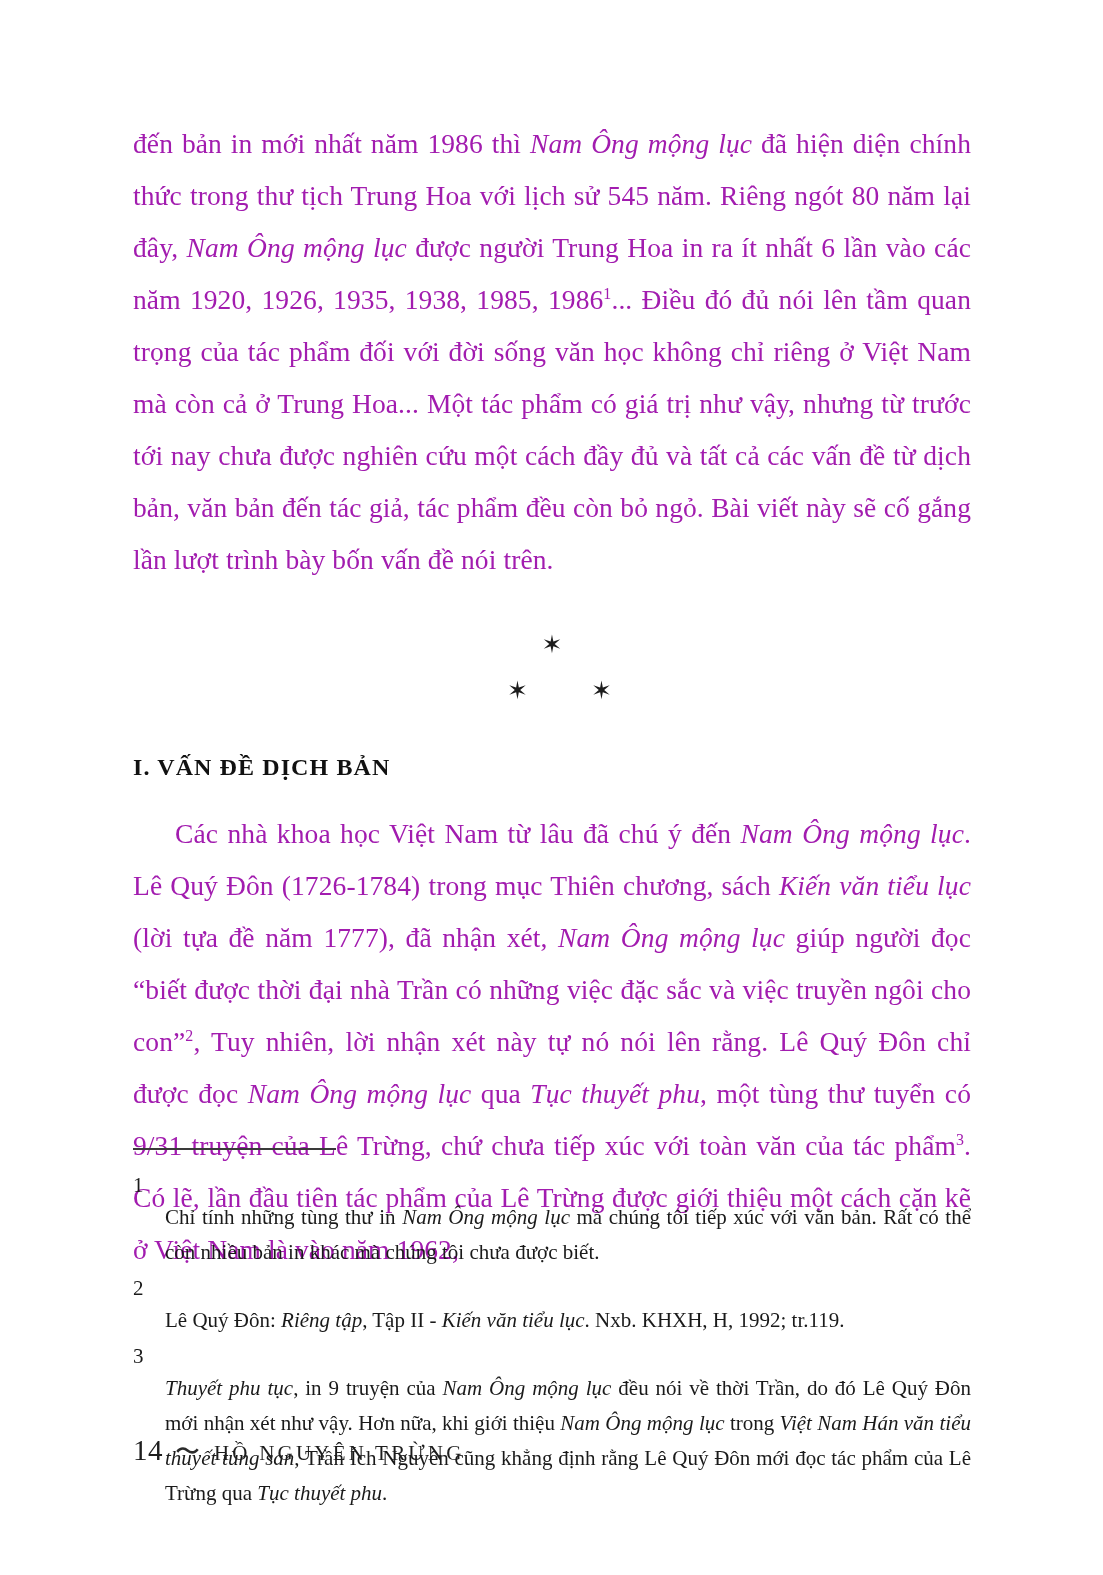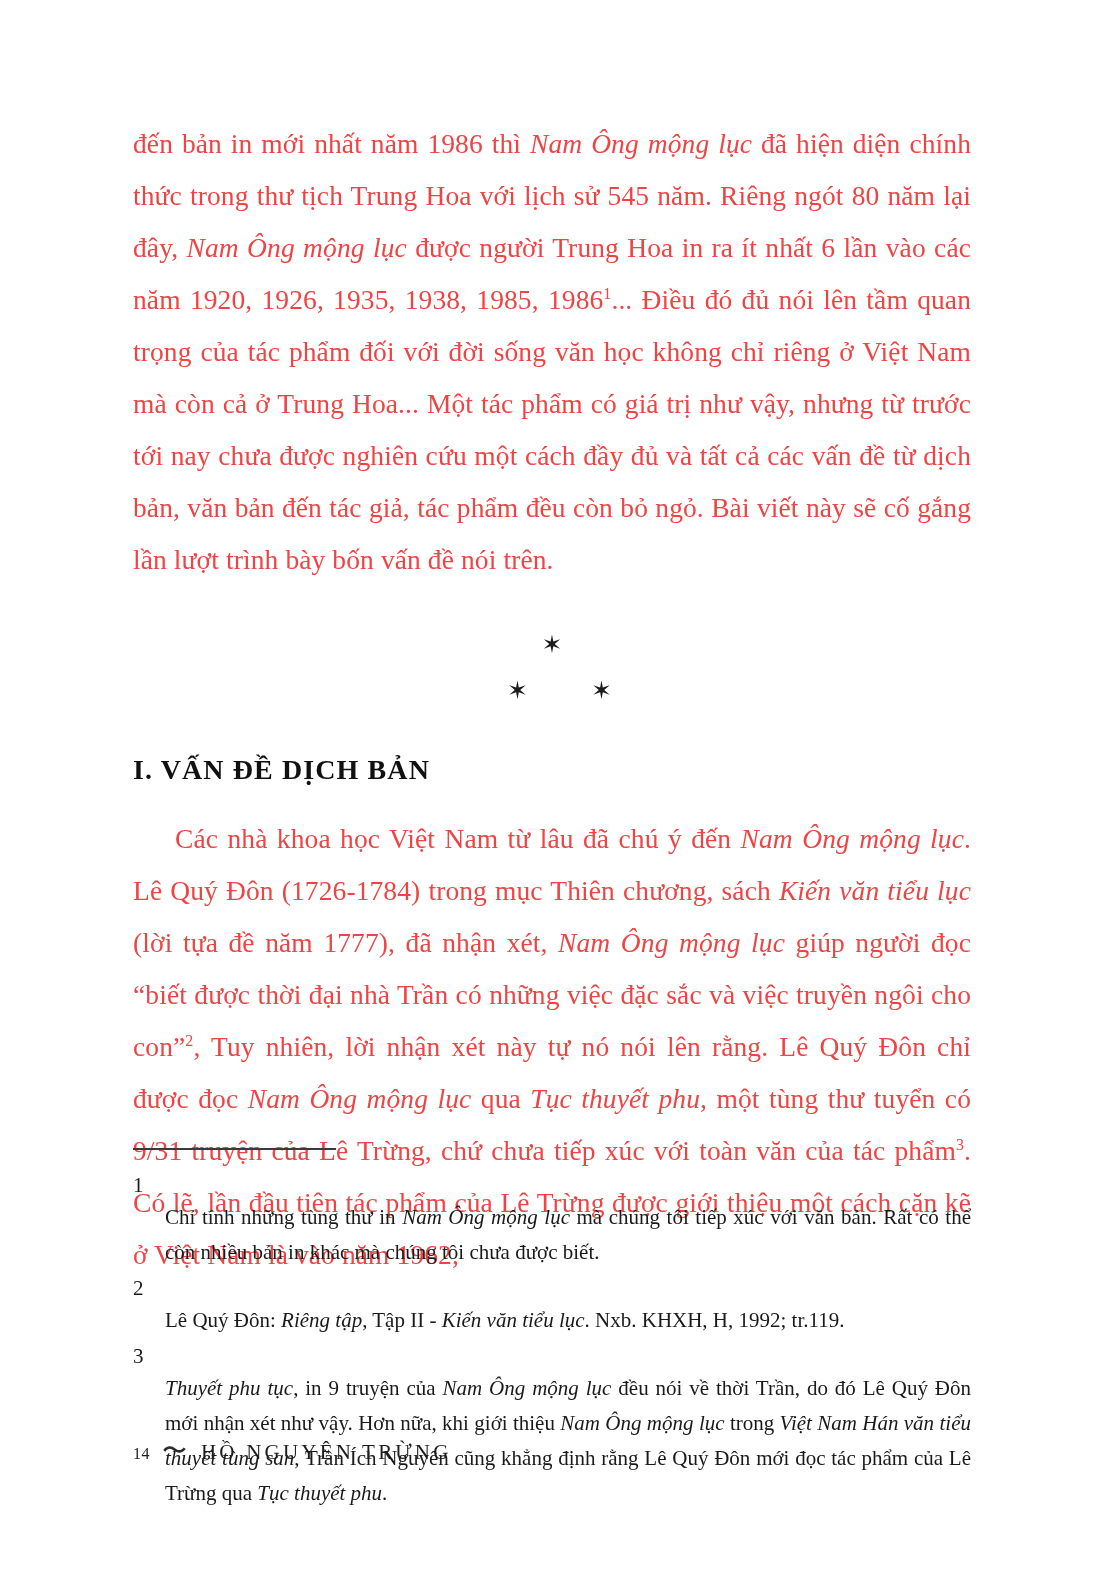--- a/index.html
+++ b/index.html
@@ -21,21 +21,21 @@
     left: 133px;
     top: 118px;
     width: 838px;
   }
   .body-par {
     font-size: 27.5px;
     line-height: 52px;
     text-align: justify;
     text-justify: inter-word;
     margin: 0;
-    color: #ef4444;
+    color: #a21caf;
     letter-spacing: 0.1px;
   }
   .body-par.indent {
     text-indent: 42px;
     font-family: Liberation Serif, serif;
   }
   .it { font-style: italic; }
   sup.fn {
     font-size: 0.58em;
     vertical-align: super;
@@ -52,21 +52,21 @@
     position: absolute;
     font-size: 25px;
     line-height: 1;
     color: #1c1c1c;
   }
   .asterism .ast-top  { left: 50%; transform: translateX(-50%); top: 32px; }
   .asterism .ast-left { left: calc(50% - 45px); top: 78px; }
   .asterism .ast-right{ left: calc(50% + 39px); top: 78px; }
 
   .section-heading {
-    font-size: 28px;
+    font-size: 24px;
     font-weight: bold;
     letter-spacing: 1.1px;
     margin: 0 0 10px 0;
     color: #111111;
     line-height: 1.25;
   }
   .spacer-before-heading { height: 34px; }
   .spacer-after-heading  { height: 16px; }
 
   
@@ -104,21 +104,21 @@
   
   .footer {
     position: absolute;
     left: 133px;
     top: 1434px;
     display: flex;
     align-items: baseline;
     color: #1d1d1d;
   }
   .footer-page-number {
-    font-size: 16px;
+    font-size: 29px;
     letter-spacing: 0.5px;
   }
   .footer-sep {
     font-size: 25px;
     margin: 0 14px 0 12px;
     color: #2a2a2a;
   }
   .footer-author {
     font-size: 21px;
     letter-spacing: 3.2px;

